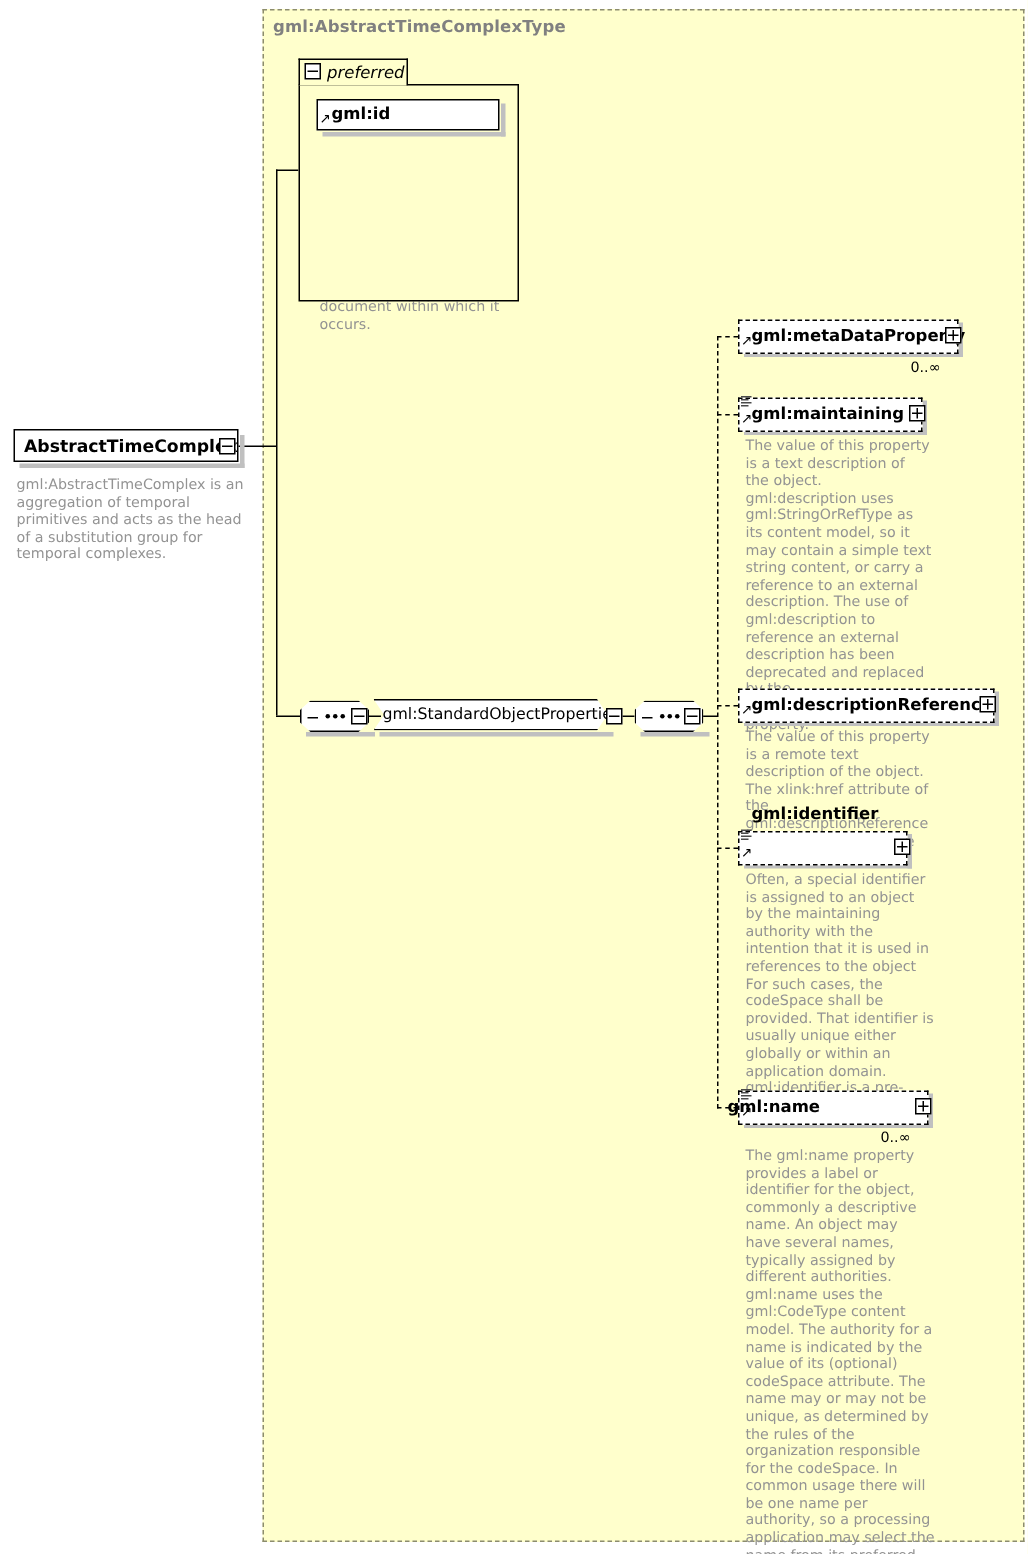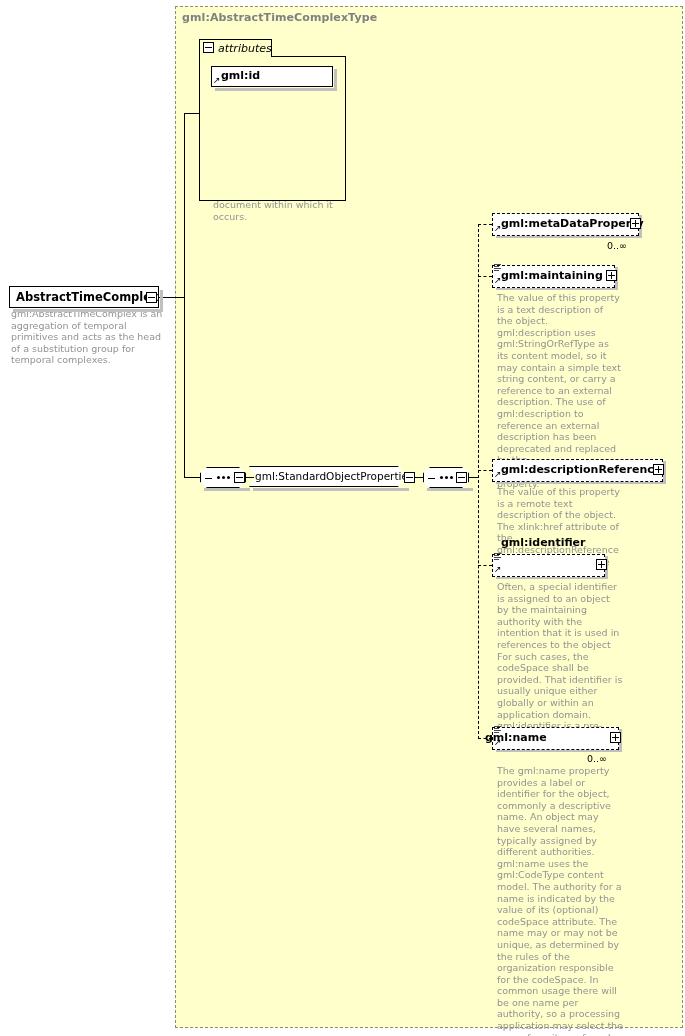--- a/index.html
+++ b/index.html
@@ -294,35 +294,35 @@
 <body>
 
 <div id="canvas">
 
   <div class="type-container"></div>
   <div class="type-title">gml:AbstractTimeComplexType</div>
 
   <div class="attributes-body"></div>
   <div class="attributes-tab"></div>
   <div class="toggle" style="left:203px; top:42px; z-index:6;"></div>
-  <div class="attributes-label">attributes</div>
+  <div class="attributes-label">preferred</div>
 
   <div class="node-shadow" style="left:215px; top:88px; width:122px; height:3px; z-index:5;"></div>
   <div class="node-shadow" style="left:334px; top:69px; width:3px; height:22px; z-index:5;"></div>
   <div class="attr-node"></div>
   <div class="ref-arrow" style="left:213px; top:77px;">↗</div>
   <div class="attr-label">gml:id</div>
   <div class="doc" style="left:213px; top:95px; width:126px;">The attribute gml:id supports provision of a handle for the XML element representing a GML Object. Its use is mandatory for all GML objects. It is of XML type ID, so is constrained to be unique in the XML document within which it occurs.</div>
 
   <div class="node-shadow" style="left:13px; top:309px; width:150px; height:3px; z-index:5;"></div>
   <div class="node-shadow" style="left:160px; top:290px; width:3px; height:22px; z-index:5;"></div>
   <div class="root-box"></div>
   <div class="root-label">AbstractTimeComplex</div>
   <div class="toggle" style="left:146px; top:292px; z-index:8;"></div>
-  <div class="doc" style="left:11px; top:308px; width:152px;">gml:AbstractTimeComplex is an aggregation of temporal primitives and acts as the head of a substitution group for temporal complexes.</div>
+  <div class="doc" style="left:11px; top:318px; width:152px;">gml:AbstractTimeComplex is an aggregation of temporal primitives and acts as the head of a substitution group for temporal complexes.</div>
 
   <div class="line-h" style="left:158px; top:297px; width:26px;"></div>
   <div class="line-v" style="left:184px; top:113px; height:364px;"></div>
 
   <div class="line-h" style="left:184px; top:113px; width:15px;"></div>
 
   <div class="line-h" style="left:184px; top:477px; width:16px;"></div>
 
   <div class="node-shadow" style="left:204px; top:488px; width:46px; height:3px; z-index:5;"></div>
   <div class="seq" style="left:200px; top:467px;">

